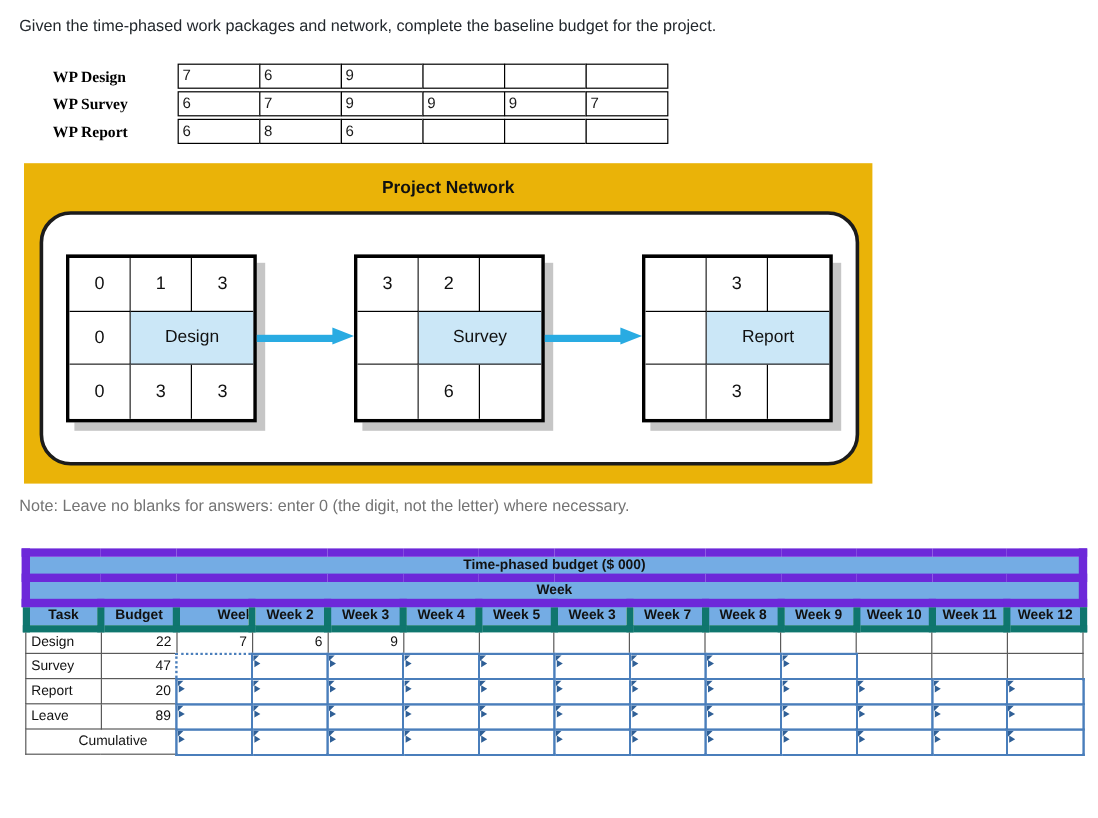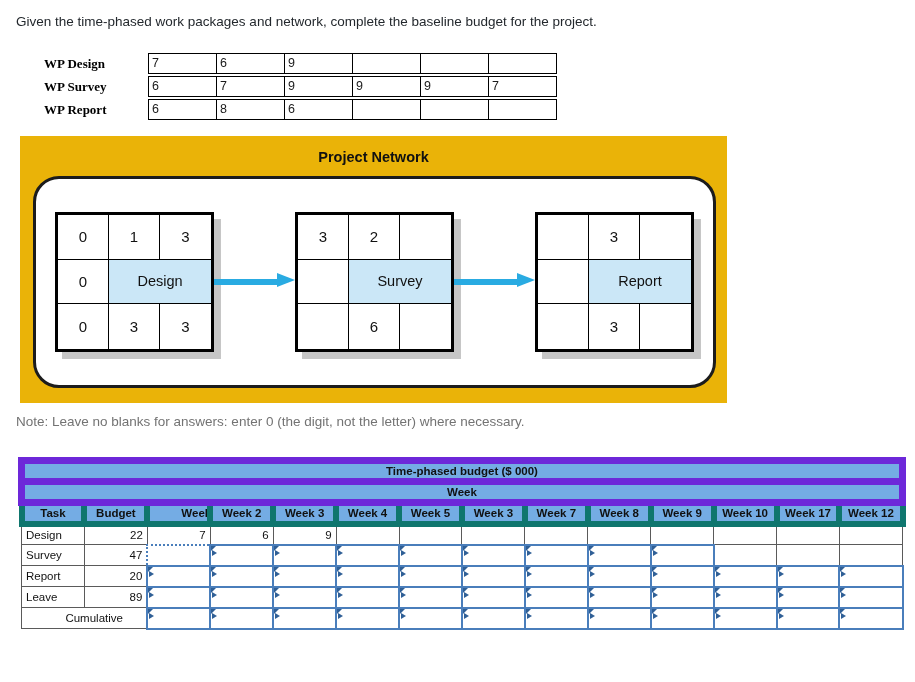--- a/index.html
+++ b/index.html
@@ -325,21 +325,21 @@
           <td class="colhdr" style="width: 66px; padding-left: 31px;">Week 1</td>
           <td class="colhdr" style="width: 63px;">Week 2</td>
           <td class="colhdr" style="width: 63px;">Week 3</td>
           <td class="colhdr" style="width: 63px;">Week 4</td>
           <td class="colhdr" style="width: 63px;">Week 5</td>
           <td class="colhdr" style="width: 63px;">Week 3</td>
           <td class="colhdr" style="width: 63px;">Week 7</td>
           <td class="colhdr" style="width: 63px;">Week 8</td>
           <td class="colhdr" style="width: 63px;">Week 9</td>
           <td class="colhdr" style="width: 66px;">Week 10</td>
-          <td class="colhdr" style="width: 66px;">Week 17</td>
+          <td class="colhdr" style="width: 66px;">Week 11</td>
           <td class="colhdr" style="width: 64px; margin-top: 45px;">Week 12</td>
         </tr>
     </thead>
     <tbody>
         <tr>
           <td class="task-cell">Design</td>
           <td class="num">22</td>
           <td class="num">7</td>
           <td class="num">6</td>
           <td class="num">9</td>

